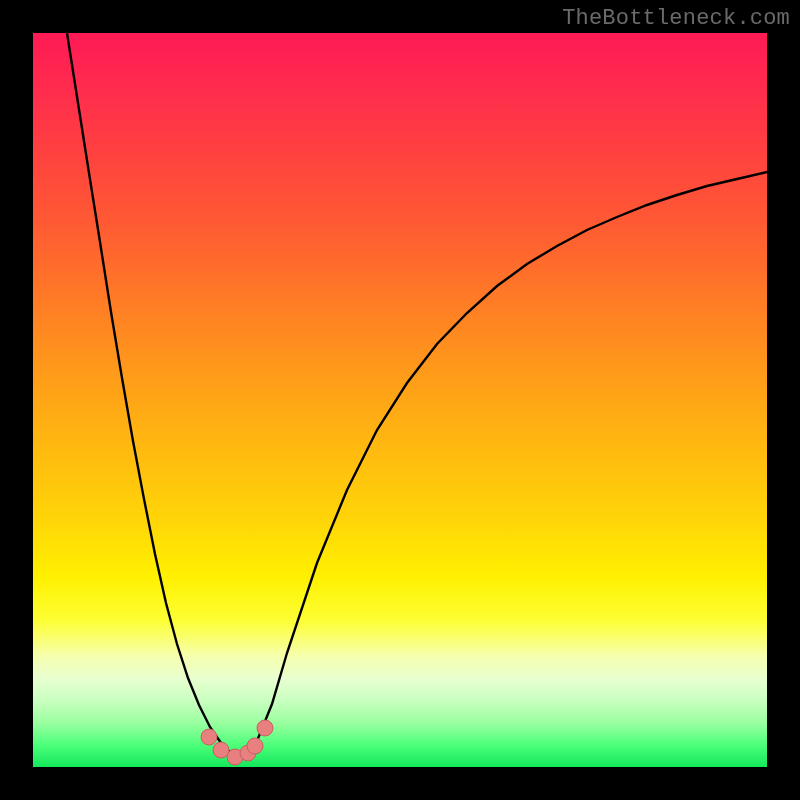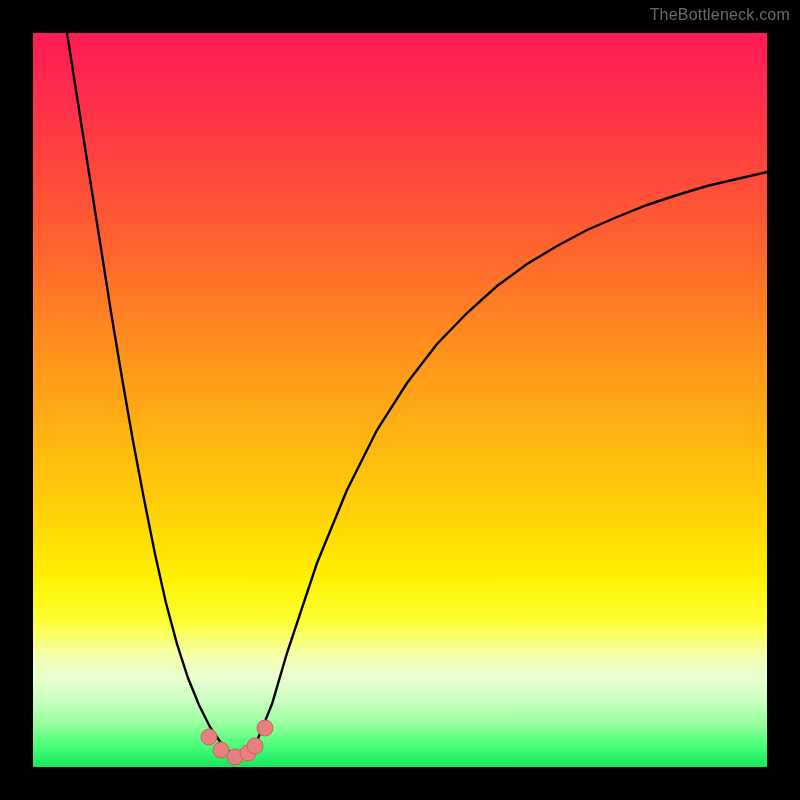--- a/index.html
+++ b/index.html
@@ -44,22 +44,22 @@
       #9affa0 94%,
       #4cff7a 97%,
       #14e85c 100%
     );
   }
   .watermark {
     position: absolute;
     top: 6px;
     right: 10px;
     color: #6a6a6a;
-    font-size: 16px;
-    font-family: Liberation Sans, sans-serif;
+    font-size: 22px;
+    font-family: Liberation Mono, monospace;
     letter-spacing: 0.2px;
   }
   svg.curves {
     position: absolute;
     left: 0;
     top: 0;
   }
 </style>
 </head>
 <body>

